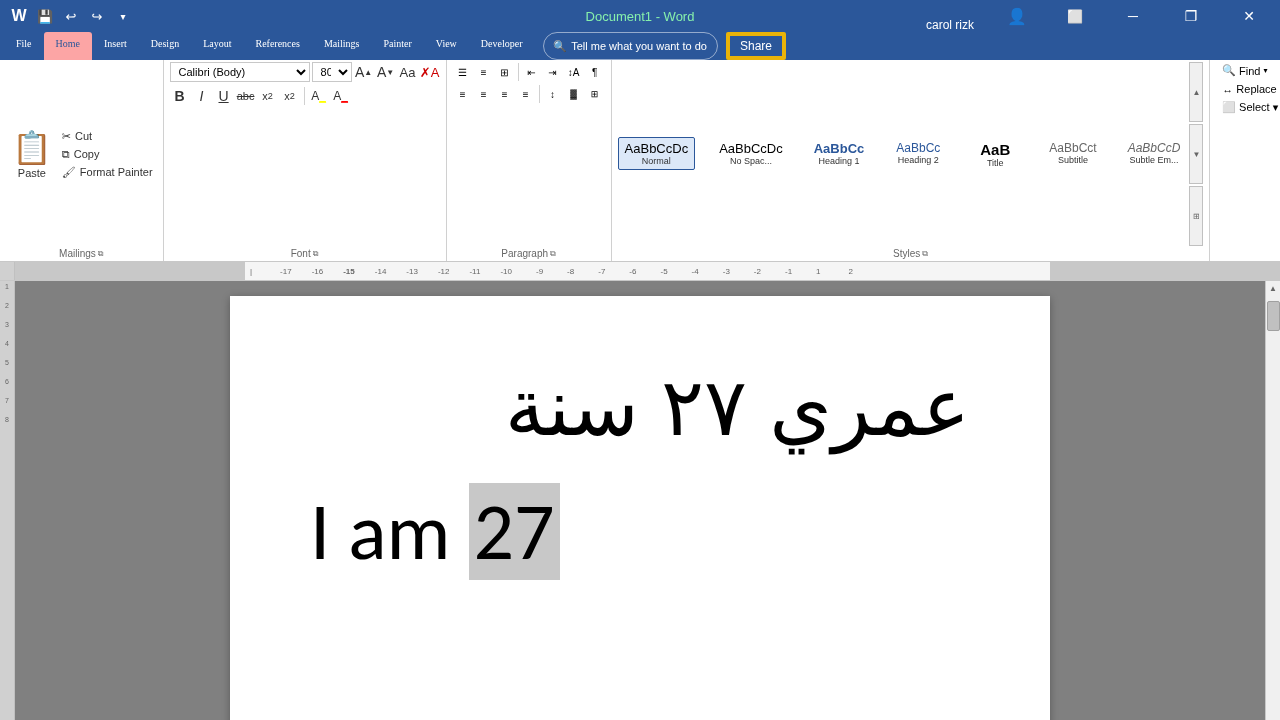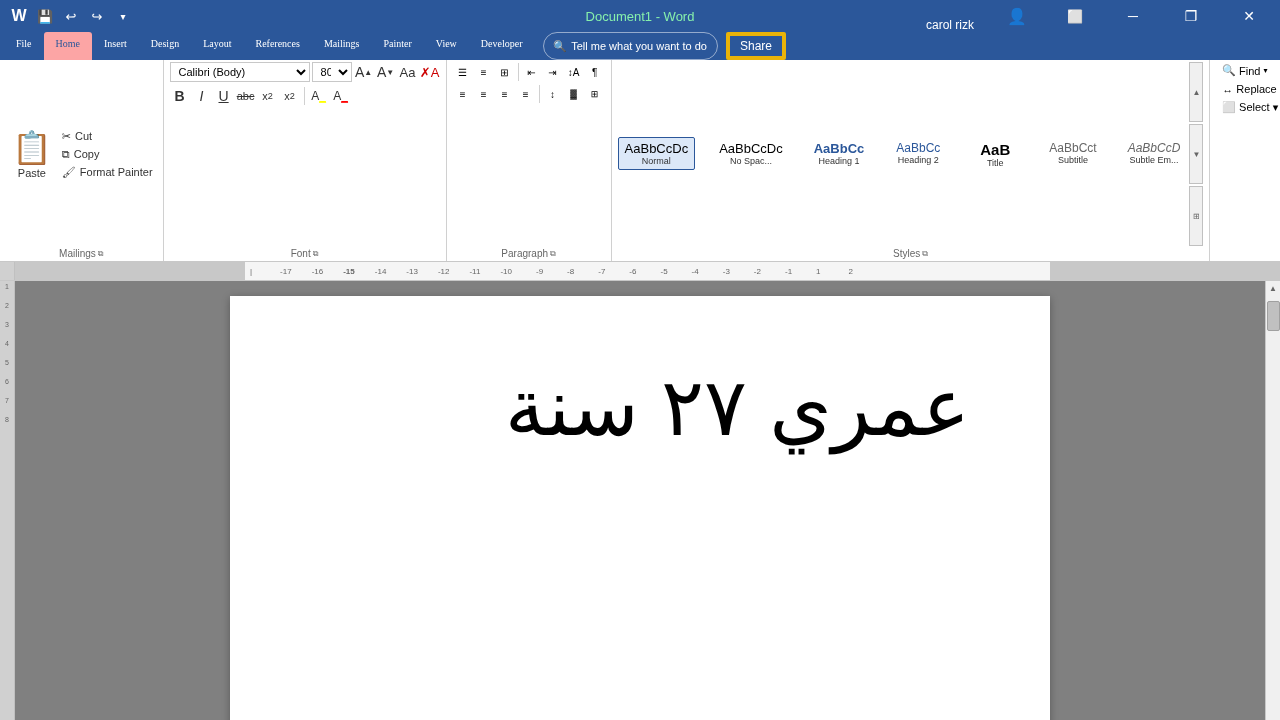--- a/index.html
+++ b/index.html
@@ -431,20 +431,23 @@
         <span>7</span>
         <span>8</span>
     </div>
   </div>
 
   <div style="flex:1; background:#808080; overflow-y:auto; display:flex; justify-content:center; padding:15px 0;">
     <div class="page">
 
       <div class="arabic-text">عمري ٢٧ سنة</div>
 
+      <div class="latin-text">
+        <span>I am </span><span class="highlighted-27">27</span>
+      </div>
     </div>
   </div>
 
   <div class="v-scrollbar">
     <div class="scroll-arrow">▲</div>
     <div class="scroll-track">
       <div class="scroll-thumb"></div>
     </div>
 
   </div>

